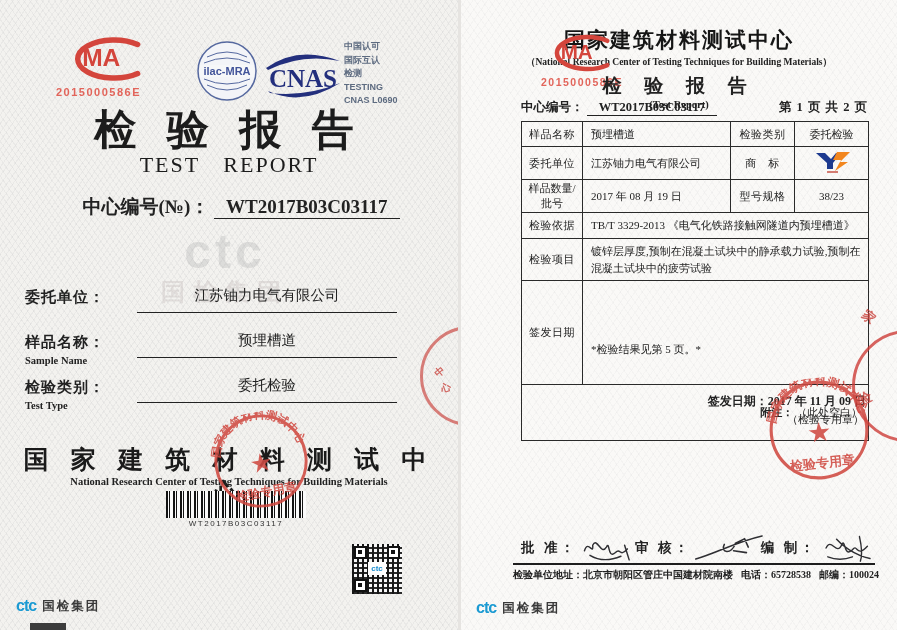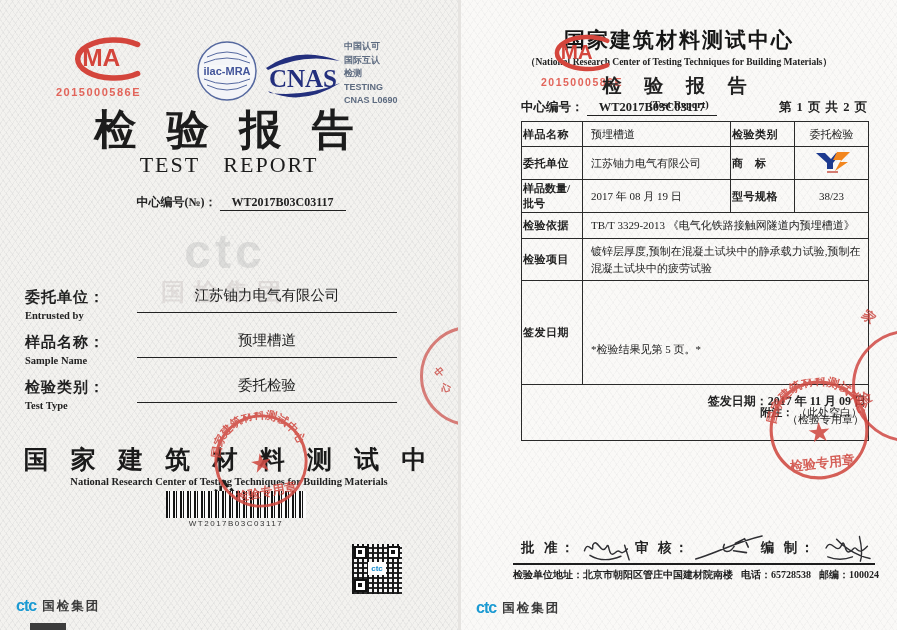--- a/index.html
+++ b/index.html
@@ -32,21 +32,21 @@
   .cert-no { color:#e2645a; font-family:"Liberation Sans",sans-serif; font-weight:bold; letter-spacing:1.5px; }
   .p1-cert { left:56px; top:86px; font-size:11px; }
   .p1-ilac { left:196px; top:40px; }
   .p1-cnas { left:262px; top:50px; }
   .p1-accr { left:344px; top:40px; font-family:"Liberation Sans",sans-serif;
              font-size:9px; font-weight:bold; color:#5d6b80; line-height:1.5; }
   .p1-title { left:0; right:0; top:102px; text-align:center; font-size:42px; font-weight:bold;
               letter-spacing:10px; color:#1c1c1c; }
   .p1-title-en { left:0; right:0; top:152px; text-align:center; font-size:22px;
                  letter-spacing:2px; word-spacing:16px; color:#1c1c1c; }
-  .p1-centerno { left:0; right:0; top:194px; text-align:center; font-size:12px; font-weight:bold;margin-left:24px; }
+  .p1-centerno { left:0; right:0; top:194px; text-align:center; font-size:19px; font-weight:bold;margin-left:24px; }
   .u-line { border-bottom:1.5px solid #222; padding:0 12px 1px 12px; }
   .p1-watermark { left:140px; top:228px; width:170px; text-align:center; }
   .wm-ctc { font-family:"Liberation Sans",sans-serif; font-weight:900; font-size:48px;
             color:rgba(168,168,170,.30); letter-spacing:4px; line-height:1; }
   .wm-txt { font-size:24px; color:rgba(178,168,168,.28); letter-spacing:8px; font-weight:bold; }
   .p1-fields { left:25px; top:288px; width:412px; }
   .field-row { position:relative; height:45px; }
   .f-label { font-size:15px; font-weight:bold; letter-spacing:1px;font-family:Liberation Mono, monospace; }
   .f-sub { font-size:10.5px; font-weight:bold; margin-top:3px; }
   .f-line { position:absolute; left:112px; top:-2px; width:260px; text-align:center;
@@ -86,21 +86,21 @@
   .p2-org { font-size:21px; font-weight:bold; letter-spacing:2px; color:#151515; }
   .p2-org-en { font-size:9.5px; font-weight:bold; margin-top:2px; }
   .p2-title { font-size:19px; font-weight:bold; letter-spacing:9px; margin-top:4px; }
   .p2-title-en { font-size:10.5px; font-weight:bold; }
   .p2-centerno { left:60px; top:99px; width:347px; display:flex; justify-content:space-between;
                  align-items:baseline; font-size:12.5px; font-weight:bold; }
   .p2-pageinfo { font-size:12.5px; font-weight:bold; letter-spacing:1px; }
   table.report { position:absolute; left:60px; top:121px; width:347px; border-collapse:collapse;
                  table-layout:fixed; background:transparent; }
   table.report td { border:1.3px solid #2a2a2a; font-size:11px; vertical-align:middle; }
-  td.lbl { font-weight:bold; font-size:12px; letter-spacing:.5px; padding:1px; }
+  td.lbl { text-align:center; font-weight:normal; font-size:12px; letter-spacing:.5px; padding:1px; }
   td.val-l { text-align:left; padding:2px 4px 2px 8px; }
   td.val-c { text-align:center; padding:2px 3px; }
   .concl-cell { position:relative; height:100%; }
   .concl-val { position:absolute; left:8px; top:9px; font-size:11px; }
   .concl-date { position:absolute; right:2px; top:60px; font-size:12px; font-weight:bold; }
   .concl-seal { position:absolute; right:4px; top:79px; font-size:11px; }
   td.note-cell { vertical-align:top; padding:14px 6px; font-size:11.5px;text-align:right; }
   .p2-stamp { left:306px; top:378px; transform:rotate(-6deg); z-index:5; }
   .p2-sig { left:60px; top:531px; width:350px; display:flex; align-items:center;
             justify-content:space-between; }
@@ -158,21 +158,20 @@
   </div>
 
   <div class="abs p1-watermark">
     <div class="wm-ctc">ctc</div>
     <div class="wm-txt">国检集团</div>
   </div>
 
   <div class="abs p1-fields">
     <div class="field-row">
       <div class="f-label">委托单位：</div>
-      <div class="f-sub">Entrusted by</div>
       <div class="f-line">江苏铀力电气有限公司</div>
     </div>
     <div class="field-row">
       <div class="f-label">样品名称：</div>
       <div class="f-sub">Sample Name</div>
       <div class="f-line">预埋槽道</div>
     </div>
     <div class="field-row">
       <div class="f-label">检验类别：</div>
       <div class="f-sub">Test Type</div>

